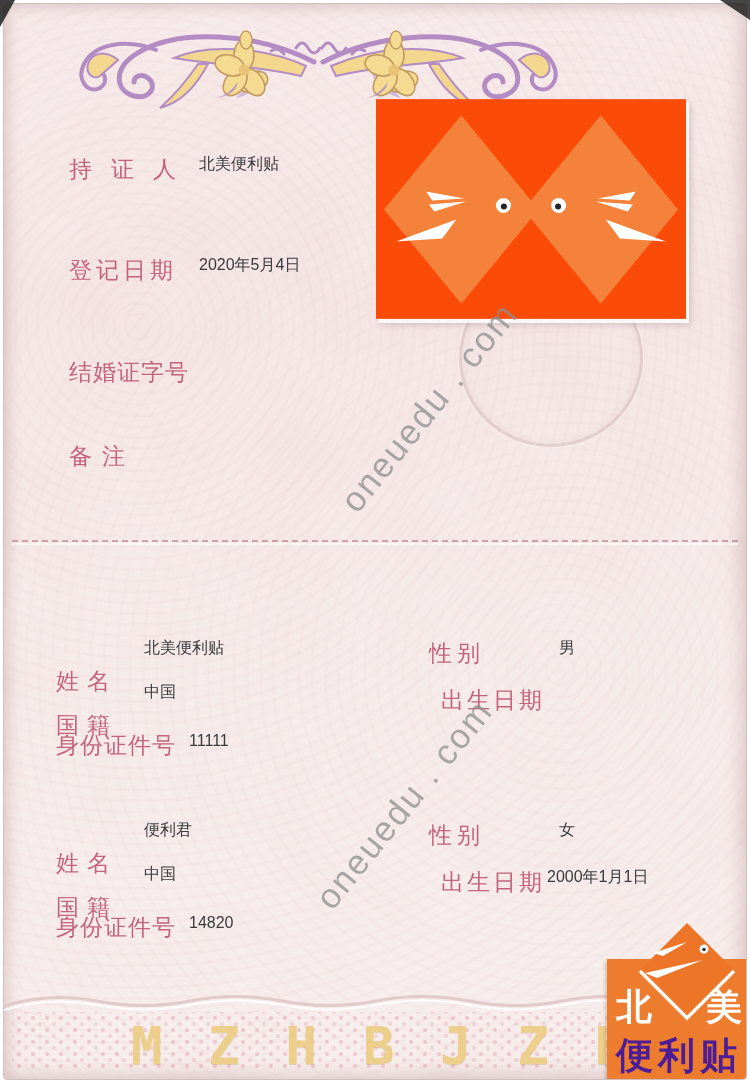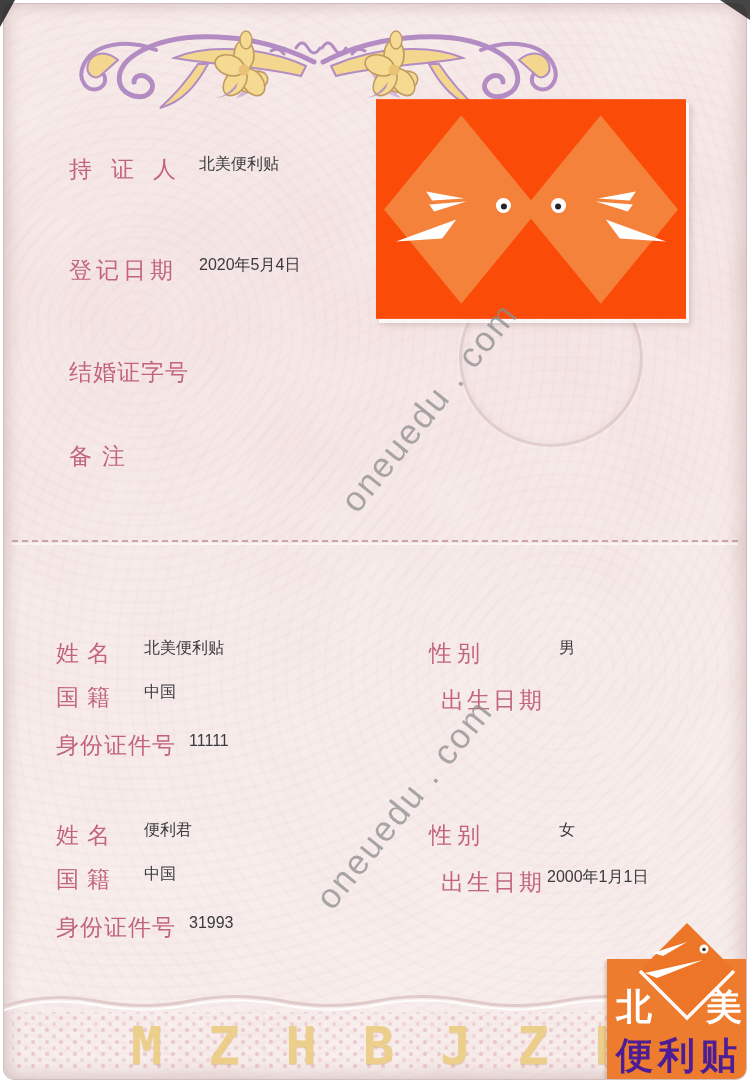--- a/index.html
+++ b/index.html
@@ -1,39 +1,39 @@
 <!DOCTYPE html>
 <html><head>
 <meta charset="utf-8">
 <style>
   html,body{margin:0;padding:0;background:#ffffff;}
   .stage{position:relative;width:750px;height:1083px;background:#fff;overflow:hidden;
          font-family:"Liberation Sans", sans-serif;}
-  .page{position:absolute;inset:3px;border-radius:11px;overflow:hidden;
+  .page{position:absolute;inset:3px;border-radius:4px;overflow:hidden;
         border:1px solid #cfbfbe;
         background:linear-gradient(180deg,#f6e9e8 0%,#f3e2e1 28%,#f5e9e7 55%,#f7edeb 100%);
         box-shadow:inset 0 0 18px rgba(160,120,120,.28),
                    inset -8px -6px 16px rgba(140,100,100,.16),
                    inset 6px 4px 12px rgba(150,115,115,.14);}
   .page::before{content:"";position:absolute;inset:0;pointer-events:none;
         background:
           repeating-radial-gradient(circle at 18% 30%, rgba(219,167,177,.07) 0 3px, transparent 3px 11px),
           repeating-radial-gradient(circle at 75% 62%, rgba(219,167,177,.06) 0 3px, transparent 3px 13px);}
   .noise{position:absolute;inset:0;width:100%;height:100%;pointer-events:none;}
 
   
   .corner-tl{position:absolute;left:0;top:0;width:15px;height:27px;background:#1c1c1c;opacity:.85;
              clip-path:polygon(0 0,100% 0,0 100%);z-index:30;}
   .corner-tr{position:absolute;right:0;top:0;width:30px;height:20px;background:#161616;opacity:.8;
              clip-path:polygon(0 0,100% 0,100% 100%);z-index:30;}
 
   
   .lbl{position:absolute;color:#c3647e;font-size:23px;font-weight:500;white-space:nowrap;z-index:4;}
   .val{position:absolute;color:#3a3a3e;font-size:16px;font-weight:500;white-space:nowrap;z-index:4;}
-  .ls19{letter-spacing:19px;} .ls10{letter-spacing:10px;} .ls8{letter-spacing:8px;}
+  .ls19{letter-spacing:19px;} .ls10{letter-spacing:10px;} .ls8{letter-spacing:8px;margin-top:28px;}
   .ls5{letter-spacing:5px;}   .ls4{letter-spacing:4px;}  .ls3{letter-spacing:3px;margin-left:12px;}
   .ls1{letter-spacing:1px;}
 
   
   .photo{position:absolute;left:372px;top:95px;width:310px;height:220px;z-index:5;
          box-shadow:3px 4px 0 rgba(255,255,255,.85), 5px 6px 6px rgba(120,90,90,.25);}
   .photo svg{display:block;}
 
   
   .seal{position:absolute;left:455px;top:265px;width:178px;height:172px;border-radius:50%;
@@ -176,21 +176,21 @@
     <span class="val" style="left:140px;top:816px">便利君</span>
     <span class="lbl ls5" style="left:425px;top:816px">性别</span>
     <span class="val" style="left:555px;top:816px">女</span>
 
     <span class="lbl ls8" style="left:52px;top:860px">国籍</span>
     <span class="val" style="left:140px;top:860px">中国</span>
     <span class="lbl ls3" style="left:425px;top:863px">出生日期</span>
     <span class="val" style="left:543px;top:863px">2000年1月1日</span>
 
     <span class="lbl ls1" style="left:52px;top:908px">身份证件号</span>
-    <span class="val" style="left:185px;top:910px">31993</span>
+    <span class="val" style="left:185px;top:910px">14820</span>
 
     <div class="wm wm1">oneuedu . com</div>
     <div class="wm wm2">oneuedu . com</div>
 
     <svg class="wave" viewBox="0 0 750 30" preserveAspectRatio="none">
       <path d="M0,20 Q47,6 94,15 T188,15 T282,15 T376,15 T470,15 T564,15 T658,15 T752,15" fill="none" stroke="#e0caca" stroke-width="3"></path>
       <path d="M0,24 Q47,10 94,19 T188,19 T282,19 T376,19 T470,19 T564,19 T658,19 T752,19" fill="none" stroke="rgba(255,255,255,.85)" stroke-width="2"></path>
     </svg>
     <div class="band"></div>
     <div class="letters">MZHBJZH</div>

